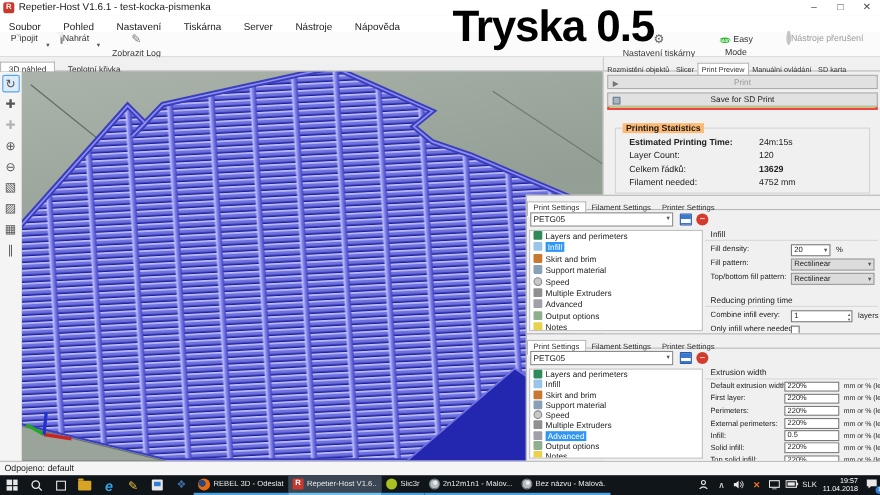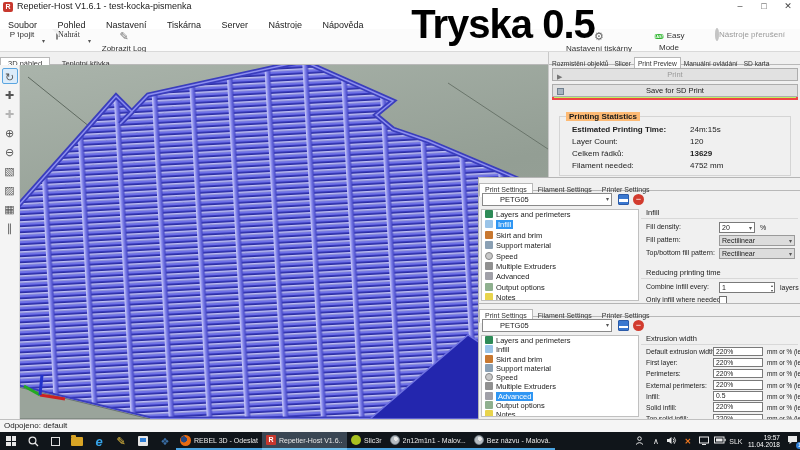--- a/index.html
+++ b/index.html
@@ -64,21 +64,21 @@
   .stats .sval { position:absolute; left:130px; font-size:8px; color:#222; }
 
   
   .spanel { position:absolute; left:478px; width:322px; background:#f0f0f0; border-left:1px solid #b5b5b5; border-top:1px solid #b5b5b5; z-index:20; overflow:hidden; }
   .sp1 { top:177px; height:126px; }
   .sp2 { top:303px; height:116px; }
   .sp-tabs { height:13px; border-bottom:1px solid #b8b8b8; white-space:nowrap; }
   .sp-tabs .pt { display:inline-block; font-size:7px; line-height:12px; padding:0 5px; color:#333; }
   .sp-tabs .pt.active { background:#fff; border:1px solid #b8b8b8; border-bottom:1px solid #fff; }
   .profrow { position:absolute; left:3px; top:15px; height:13px; }
-  .profsel { position:absolute; left:0; top:0; width:130px; height:13px; background:#fff; border:1px solid #8a8a8a; font-size:7.5px; line-height:11px; padding-left:17px; }
+  .profsel { position:absolute; left:0; top:0; width:130px; height:13px; background:#fff; border:1px solid #8a8a8a; font-size:7.5px; line-height:11px; padding-left:2px; }
   .profsel .ar { position:absolute; right:2px; top:0; font-size:6px; color:#555; }
   .savep { position:absolute; left:136px; top:1px; width:11px; height:11px; background:linear-gradient(180deg,#3a78d0 0%,#3a78d0 50%,#fff 50%,#fff 82%,#3a78d0 82%); border:1px solid #2a5aa8; border-radius:1px; }
   .delp { position:absolute; left:151px; top:1px; width:11px; height:11px; background:#d23b2e; border-radius:50%; color:#fff; font-size:9px; line-height:10px; text-align:center; }
   .catlist { position:absolute; left:2px; top:31px; bottom:2px; width:158px; background:#fff; border:1px solid #c0c0c0; overflow:hidden; }
   .cat-item { height:10.4px; line-height:10.4px; font-size:7.5px; white-space:nowrap; color:#222; padding-left:2px; }
   .sp2 .cat-item { height:9.3px; line-height:9.3px; }
   .ci { display:inline-block; width:8px; height:8px; border-radius:1px; margin:0 3px 0 1px; vertical-align:-1px; }
   .ci-layers { background:#2e8b57; }
   .ci-infill { background:#9ac4e8; }
   .ci-skirt { background:#c87830; }
@@ -157,21 +157,21 @@
     <span>Nástroje</span>
     <span>Nápověda</span>
   </div>
 
   <div class="toolbar">
     <div class="tbitem" style="left:4px;width:36px;">
       <span class="connect-circle"></span>
       <span>Připojit</span>
     </div>
     <span class="caret" style="left:42px;">▾</span>
-    <div class="tbitem" style="left:50px;width:36px;font-family:Liberation Serif, serif;">
+    <div class="tbitem" style="left:50px;width:36px;">
       <span class="doc-ic"></span>
       <span>Nahrát</span>
     </div>
     <span class="caret" style="left:88px;">▾</span>
     <div class="tbitem" style="left:96px;width:56px;">
       <span class="ic" style="color:#777;font-size:11px;">✎</span>
       <span>Zobrazit Log</span>
     </div>
     <div class="tbitem" style="left:560px;width:78px;">
       <span class="ic" style="color:#666;font-size:11px;">⚙</span>

